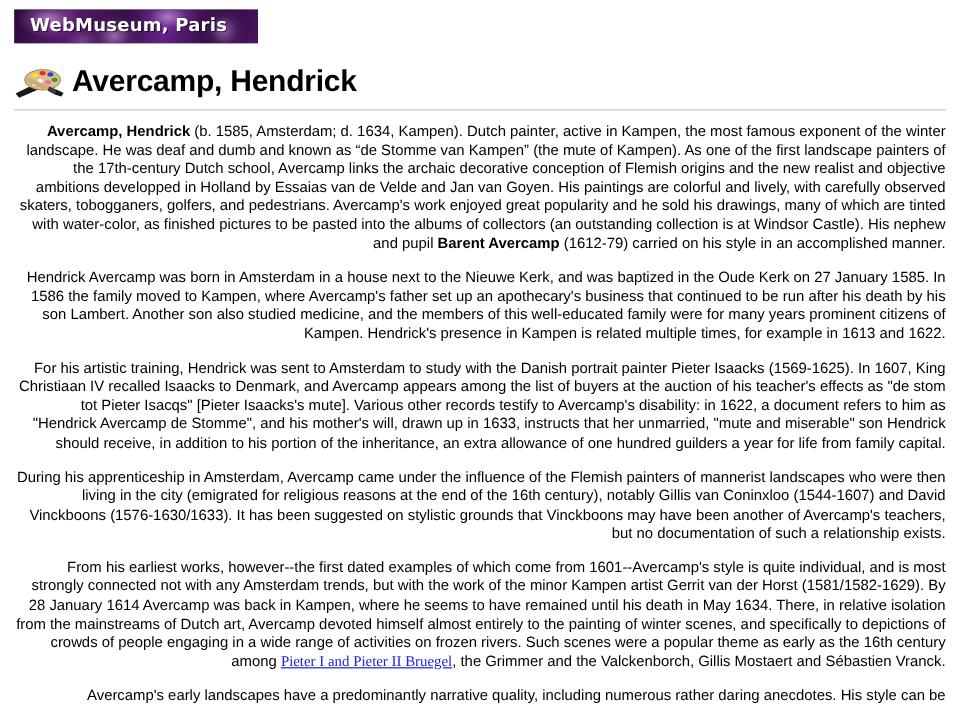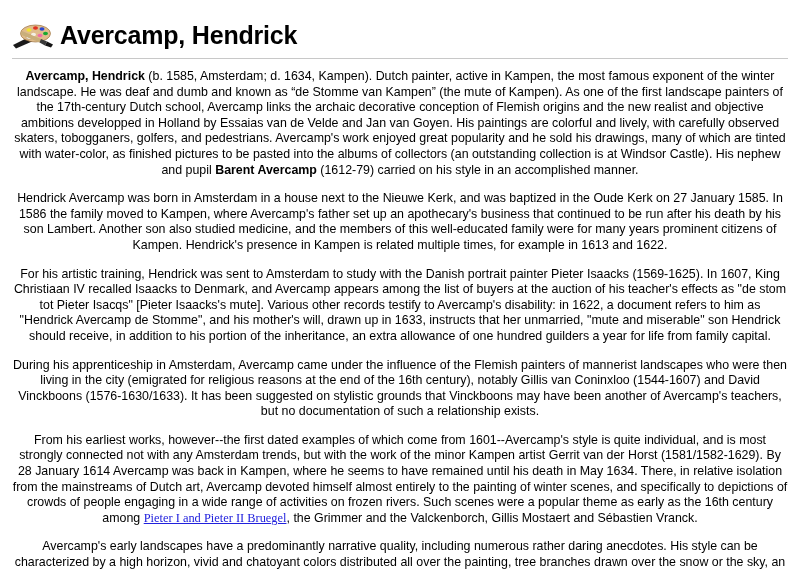--- a/index.html
+++ b/index.html
@@ -81,40 +81,43 @@
   }
 
   
   .content {
     margin-top: 10px;
   }
   .content p {
     margin: 0 0 13px 0;
     font-size: 12.4px;
     line-height: 15.6px;
-    text-align: center;
+    text-align: right;
     color: #000000;
   }
   .content p:last-child {
     margin-bottom: 0;
   }
   b, .bold {
     font-weight: bold;
   }
   a.doclink {
     color: #2121dd;
     text-decoration: underline;
     font-family: Liberation Serif, serif;
   }
 </style>
 </head>
 <body>
 
 <div class="page">
 
+  <div class="banner">
+    <span class="banner-title">WebMuseum, Paris</span>
+  </div>
 
   <div class="heading-row">
     <svg class="palette-icon" viewBox="0 0 84 64" aria-hidden="true">
 
       <path d="M2 50 L34 34 L40 43 L8 57 Z" fill="#1a1a1a"></path>
       <path d="M34 34 L44 29 L50 39 L40 43 Z" fill="#d9c39a"></path>
 
       <ellipse cx="47" cy="27" rx="30" ry="17" fill="#e0bc8c" stroke="#9c7240" stroke-width="1.4"></ellipse>
       <ellipse cx="35" cy="34" rx="7" ry="4.5" fill="#ffffff" stroke="#9c7240" stroke-width="1"></ellipse>
 

